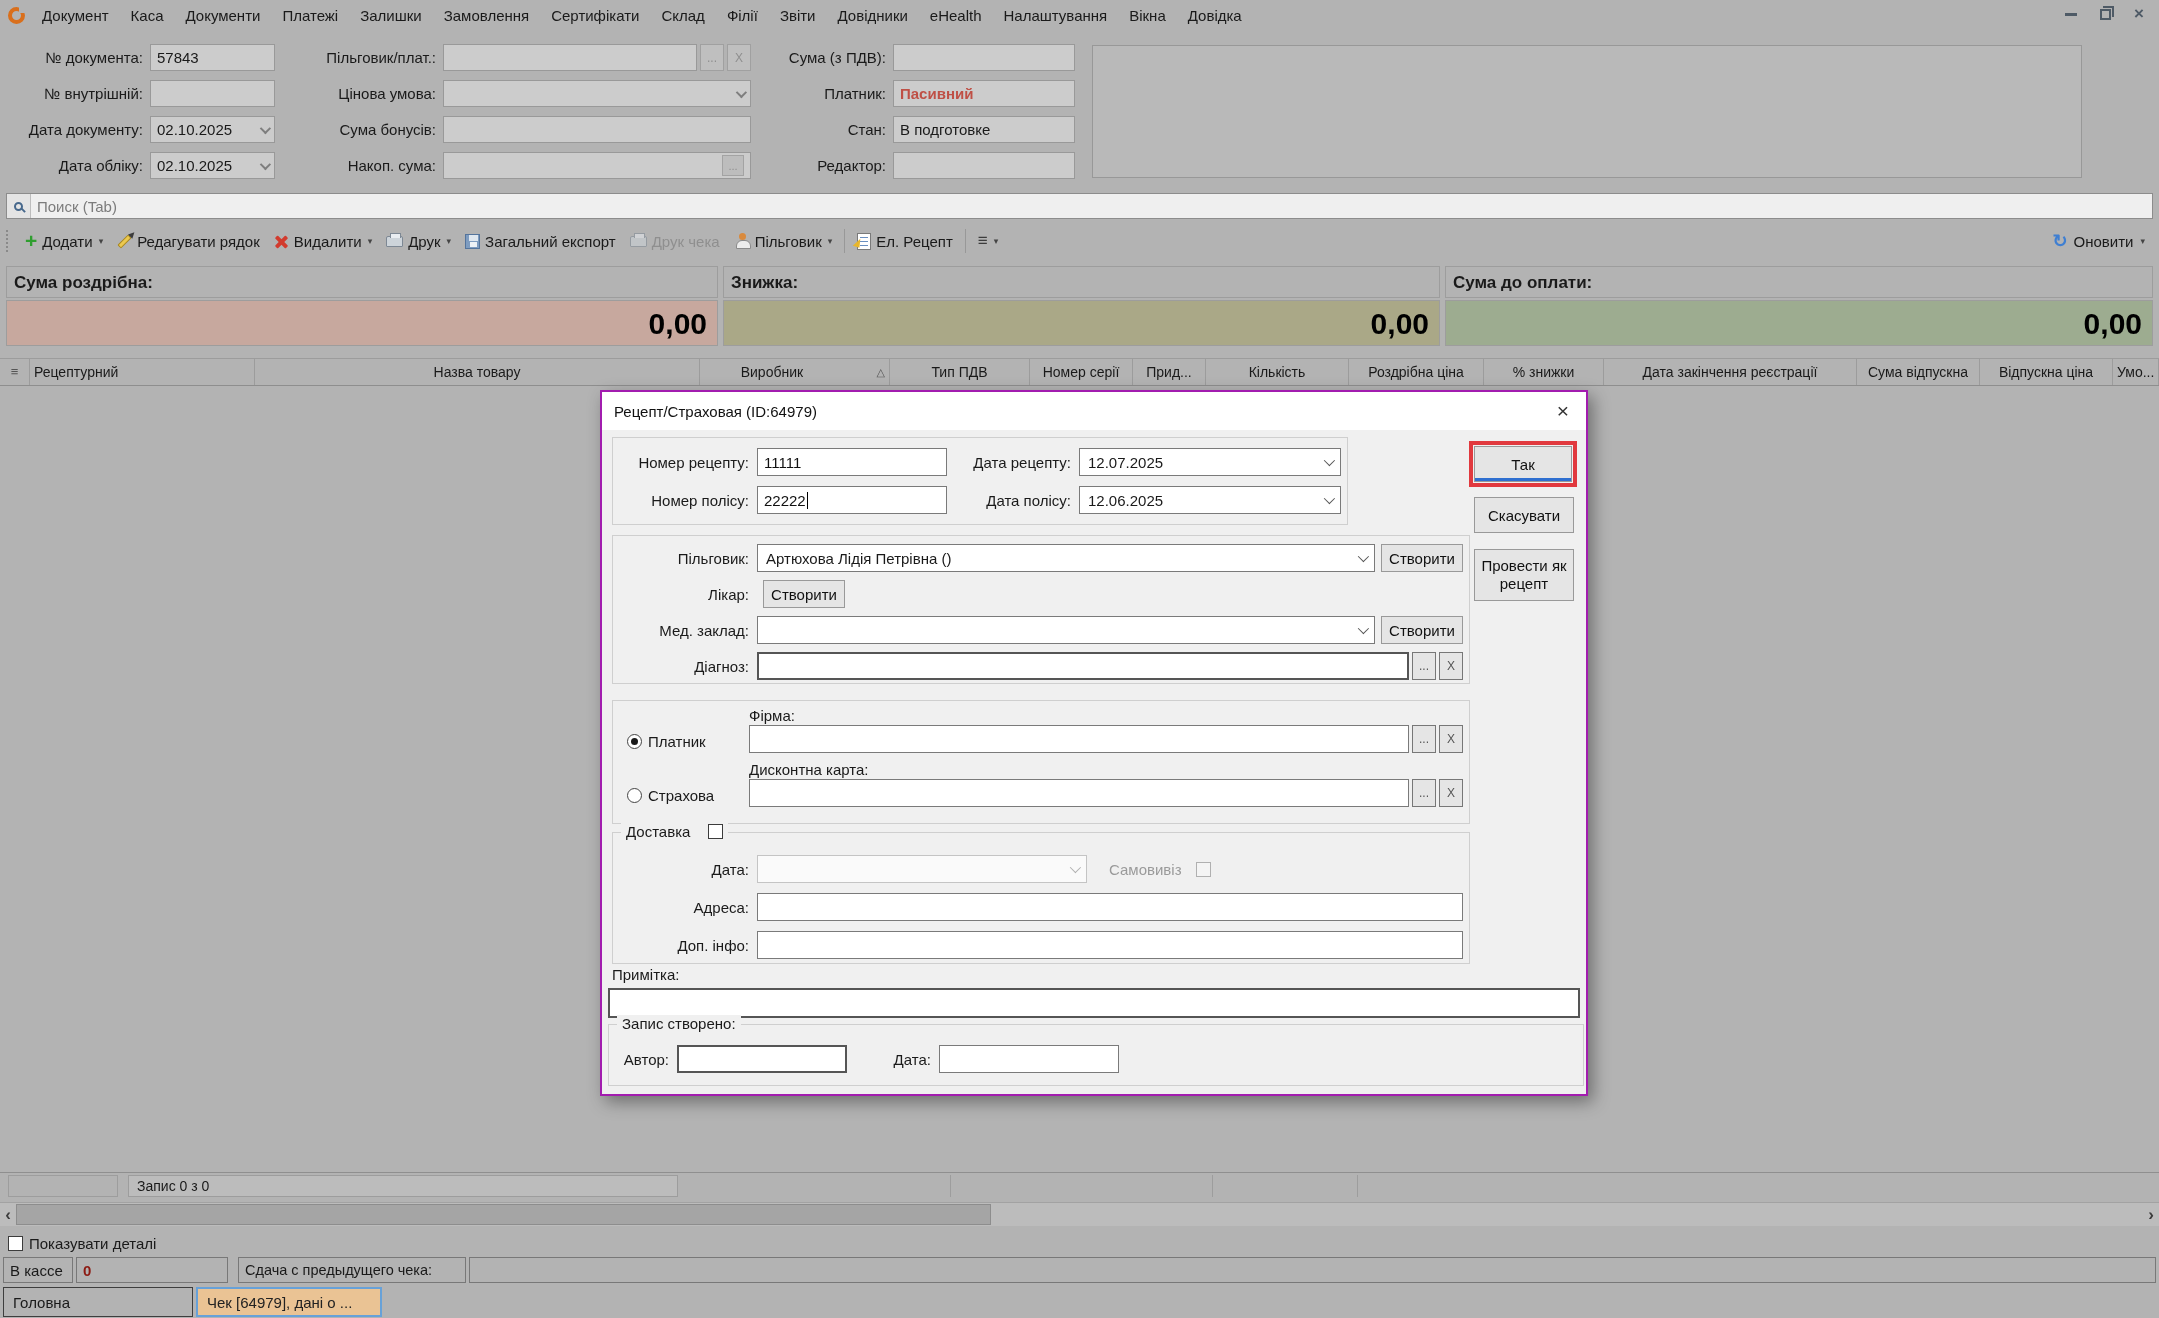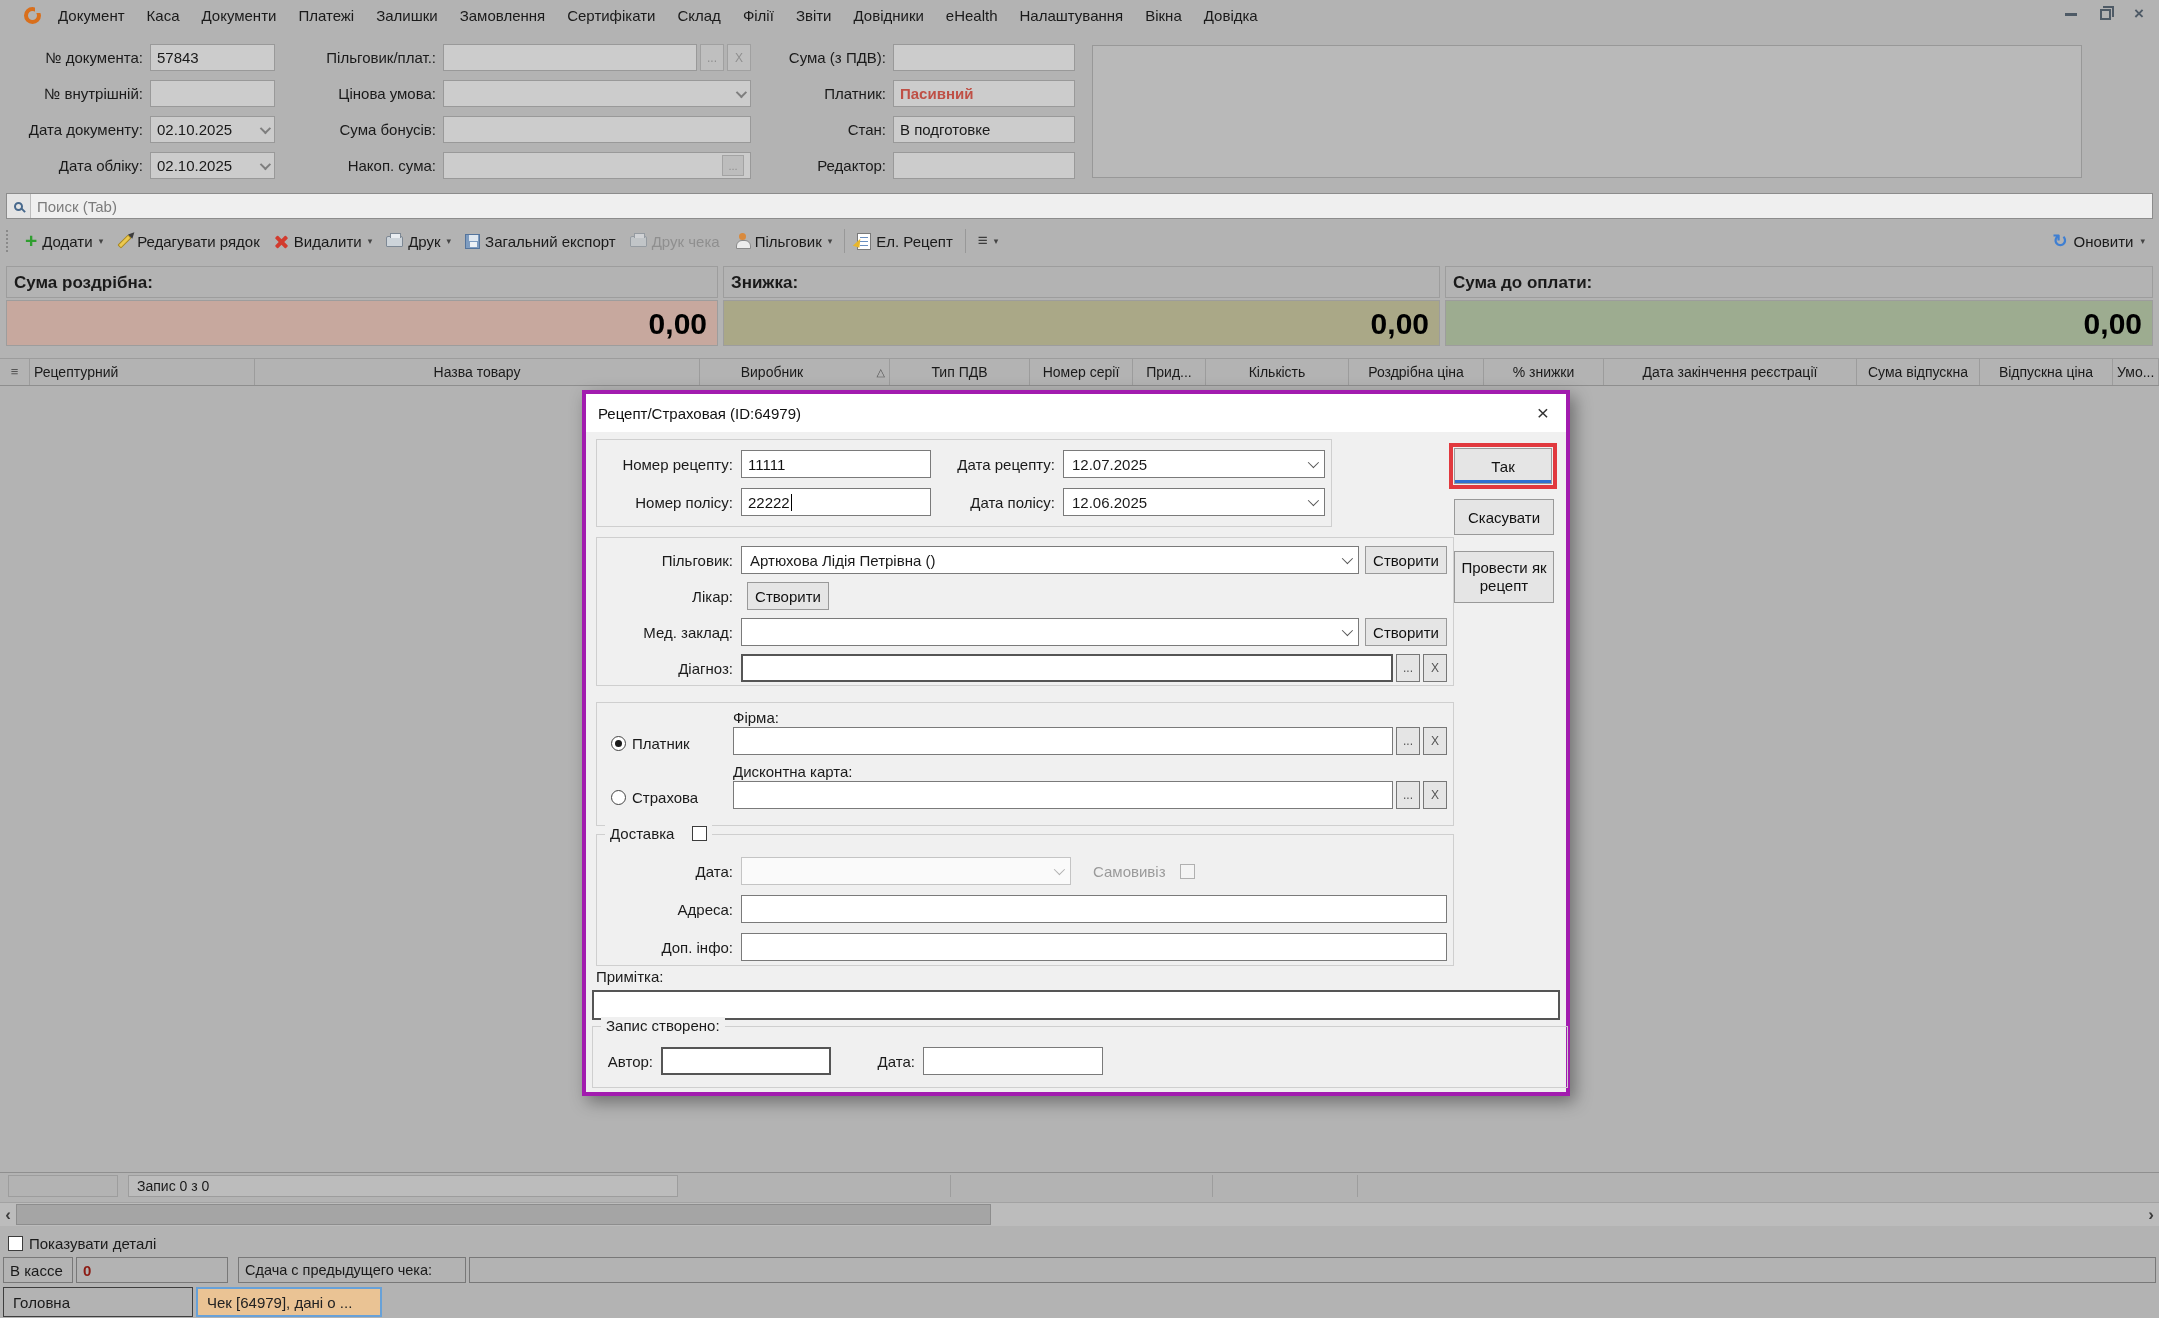--- a/index.html
+++ b/index.html
@@ -1,20 +1,20 @@
 <!DOCTYPE html>
 <html><head>
 <meta charset="utf-8">
 <style>
   * { margin:0; padding:0; box-sizing:border-box; }
   html,body { width:2159px; height:1318px; overflow:hidden; }
   body { background:#b3b3b3; font-family:"Liberation Sans", sans-serif; color:#1a1a1a; font-size:15px; }
 
   
-  .menubar { position:absolute; left:0; top:0; width:2159px; height:30px; display:flex; align-items:center; padding-left:22px; }
+  .menubar { position:absolute; left:0; top:0; width:2159px; height:30px; display:flex; align-items:center; padding-left:6px; }
   .app-logo { width:17px; height:17px; border:4px solid #d96f1c; border-radius:50%; margin:0 6px 0 2px; position:relative; }
   .app-logo::after { content:''; position:absolute; right:-4px; top:-4px; width:6px; height:6px; background:#b3b3b3; }
   .menu-item { padding:2px 11px; cursor:default; }
   .win-controls { position:absolute; right:6px; top:2px; display:flex; gap:6px; }
   .win-btn { width:28px; height:24px; display:flex; align-items:center; justify-content:center; color:#4e5a66; font-size:17px; font-weight:bold; }
   .ic-min { width:12px; height:3px; background:#4e5a66; }
   .ic-restore { width:11px; height:11px; border:2px solid #4e5a66; position:relative; background:transparent; }
   .ic-restore::before { content:''; position:absolute; right:-5px; top:-5px; width:9px; height:9px; border:2px solid #4e5a66; border-left:none; border-bottom:none; }
 
   
@@ -82,21 +82,21 @@
   .sec3 { left:1445px; width:708px; }
 
   
   .thead { position:absolute; left:0; top:358px; width:2159px; height:28px; display:flex; background:#b3b3b3; border-top:1px solid #9c9c9c; border-bottom:1px solid #8e8e8e; font-size:14px; }
   .th { border-right:1px solid #9c9c9c; display:flex; align-items:center; justify-content:center; overflow:hidden; white-space:nowrap; padding:0 4px; }
   .th.left { justify-content:flex-start; }
   .th .sort { margin-left:auto; font-size:11px; color:#555; }
   .table-body { position:absolute; left:0; top:386px; width:2159px; height:784px; background:#b3b3b3; }
 
   
-  .dialog { position:absolute; left:582px; top:390px; width:988px; height:706px; background:#f0f0f0; border:4px solid #a21caf; box-shadow:5px 6px 16px rgba(0,0,0,.38); }
+  .dialog { position:absolute; left:600px; top:390px; width:988px; height:706px; background:#f0f0f0; border:2px solid #a21caf; box-shadow:5px 6px 16px rgba(0,0,0,.38); }
   .dlg-title { height:38px; background:#ffffff; display:flex; align-items:center; padding-left:12px; font-size:15px; color:#111; }
   .dlg-close { margin-left:auto; width:46px; height:38px; display:flex; align-items:center; justify-content:center; font-size:21px; color:#333; }
   .dlg-body { position:relative; width:100%; height:668px; }
   .grp { position:absolute; border:1px solid #cfcfcf; }
   .g1 { left:10px; top:7px;   width:736px; height:88px; }
   .g2 { left:10px; top:105px; width:858px; height:149px; }
   .g3 { left:10px; top:270px; width:858px; height:124px; }
   .g4 { left:10px; top:402px; width:858px; height:132px; }
   .g5 { left:6px;  top:594px; width:976px; height:62px; }
   .legend { position:absolute; top:-10px; left:8px; background:#f0f0f0; padding:0 5px; display:flex; align-items:center; gap:18px; }

